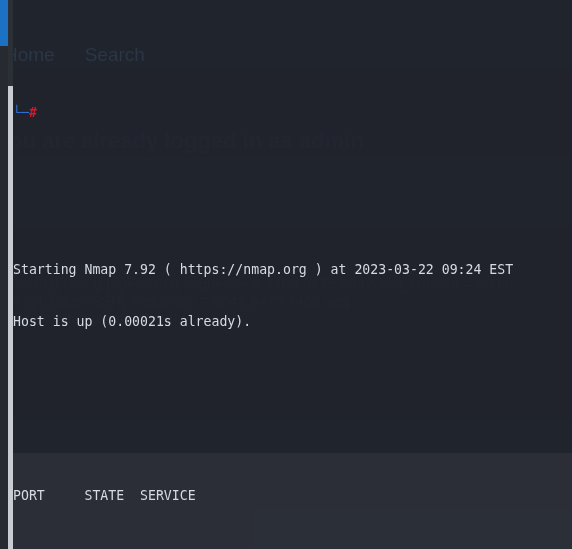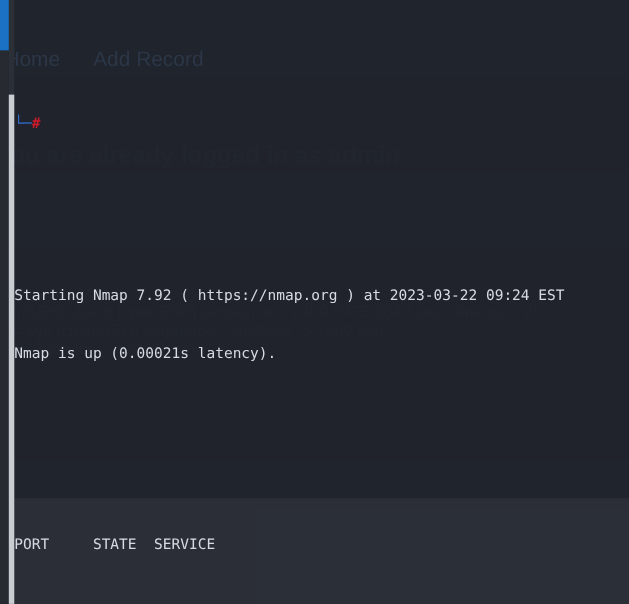--- a/index.html
+++ b/index.html
@@ -109,21 +109,21 @@
   .c-hash    { color: #cf1b2b; font-weight: bold; }
 </style>
 </head>
 <body>
 
 <div id="screen">
 
   <div id="bg-page">
     <div class="bg-navrow">
       <span>Home</span>
-      <span>Add Record</span>
+      <span>Search</span>
 
     </div>
     <div class="bg-heading">You are already logged in as admin</div>
     <div class="bg-line bgl1">le does not exist</div>
     <div class="bg-line bgl2">[openSSH] Use            g [openSSH] sequence = 7469,8475,9842 seq_timeout = 25 co</div>
     <div class="bg-line bgl3">-d        s = syn [closeSSH] sequence = 9842,8475,7469 seq</div>
     <div class="bg-line bgl4">s  9842/tcp tcp_cport 22   syn</div>
   </div>
 
   <div class="chrome-light-top"></div>
@@ -134,21 +134,21 @@
   <div id="terminal">
 
     
     <div class="blk bg-c">
       <div class="row"><span class="c-brace">└─</span><span class="c-hash">#</span></div>
     </div>
 
     
     <div class="blk bg-c">
       <div class="row">Starting Nmap 7.92 ( https://nmap.org ) at 2023-03-22 09:24 EST</div>
-      <div class="row">Nmap is up (0.00021s latency).</div>
+      <div class="row">Host is up (0.00021s already).</div>
       <div class="row gap"></div>
     </div>
     <div class="blk bg-b">
       <div class="row">PORT     STATE  SERVICE</div>
       
       
     </div>
     
 
     

